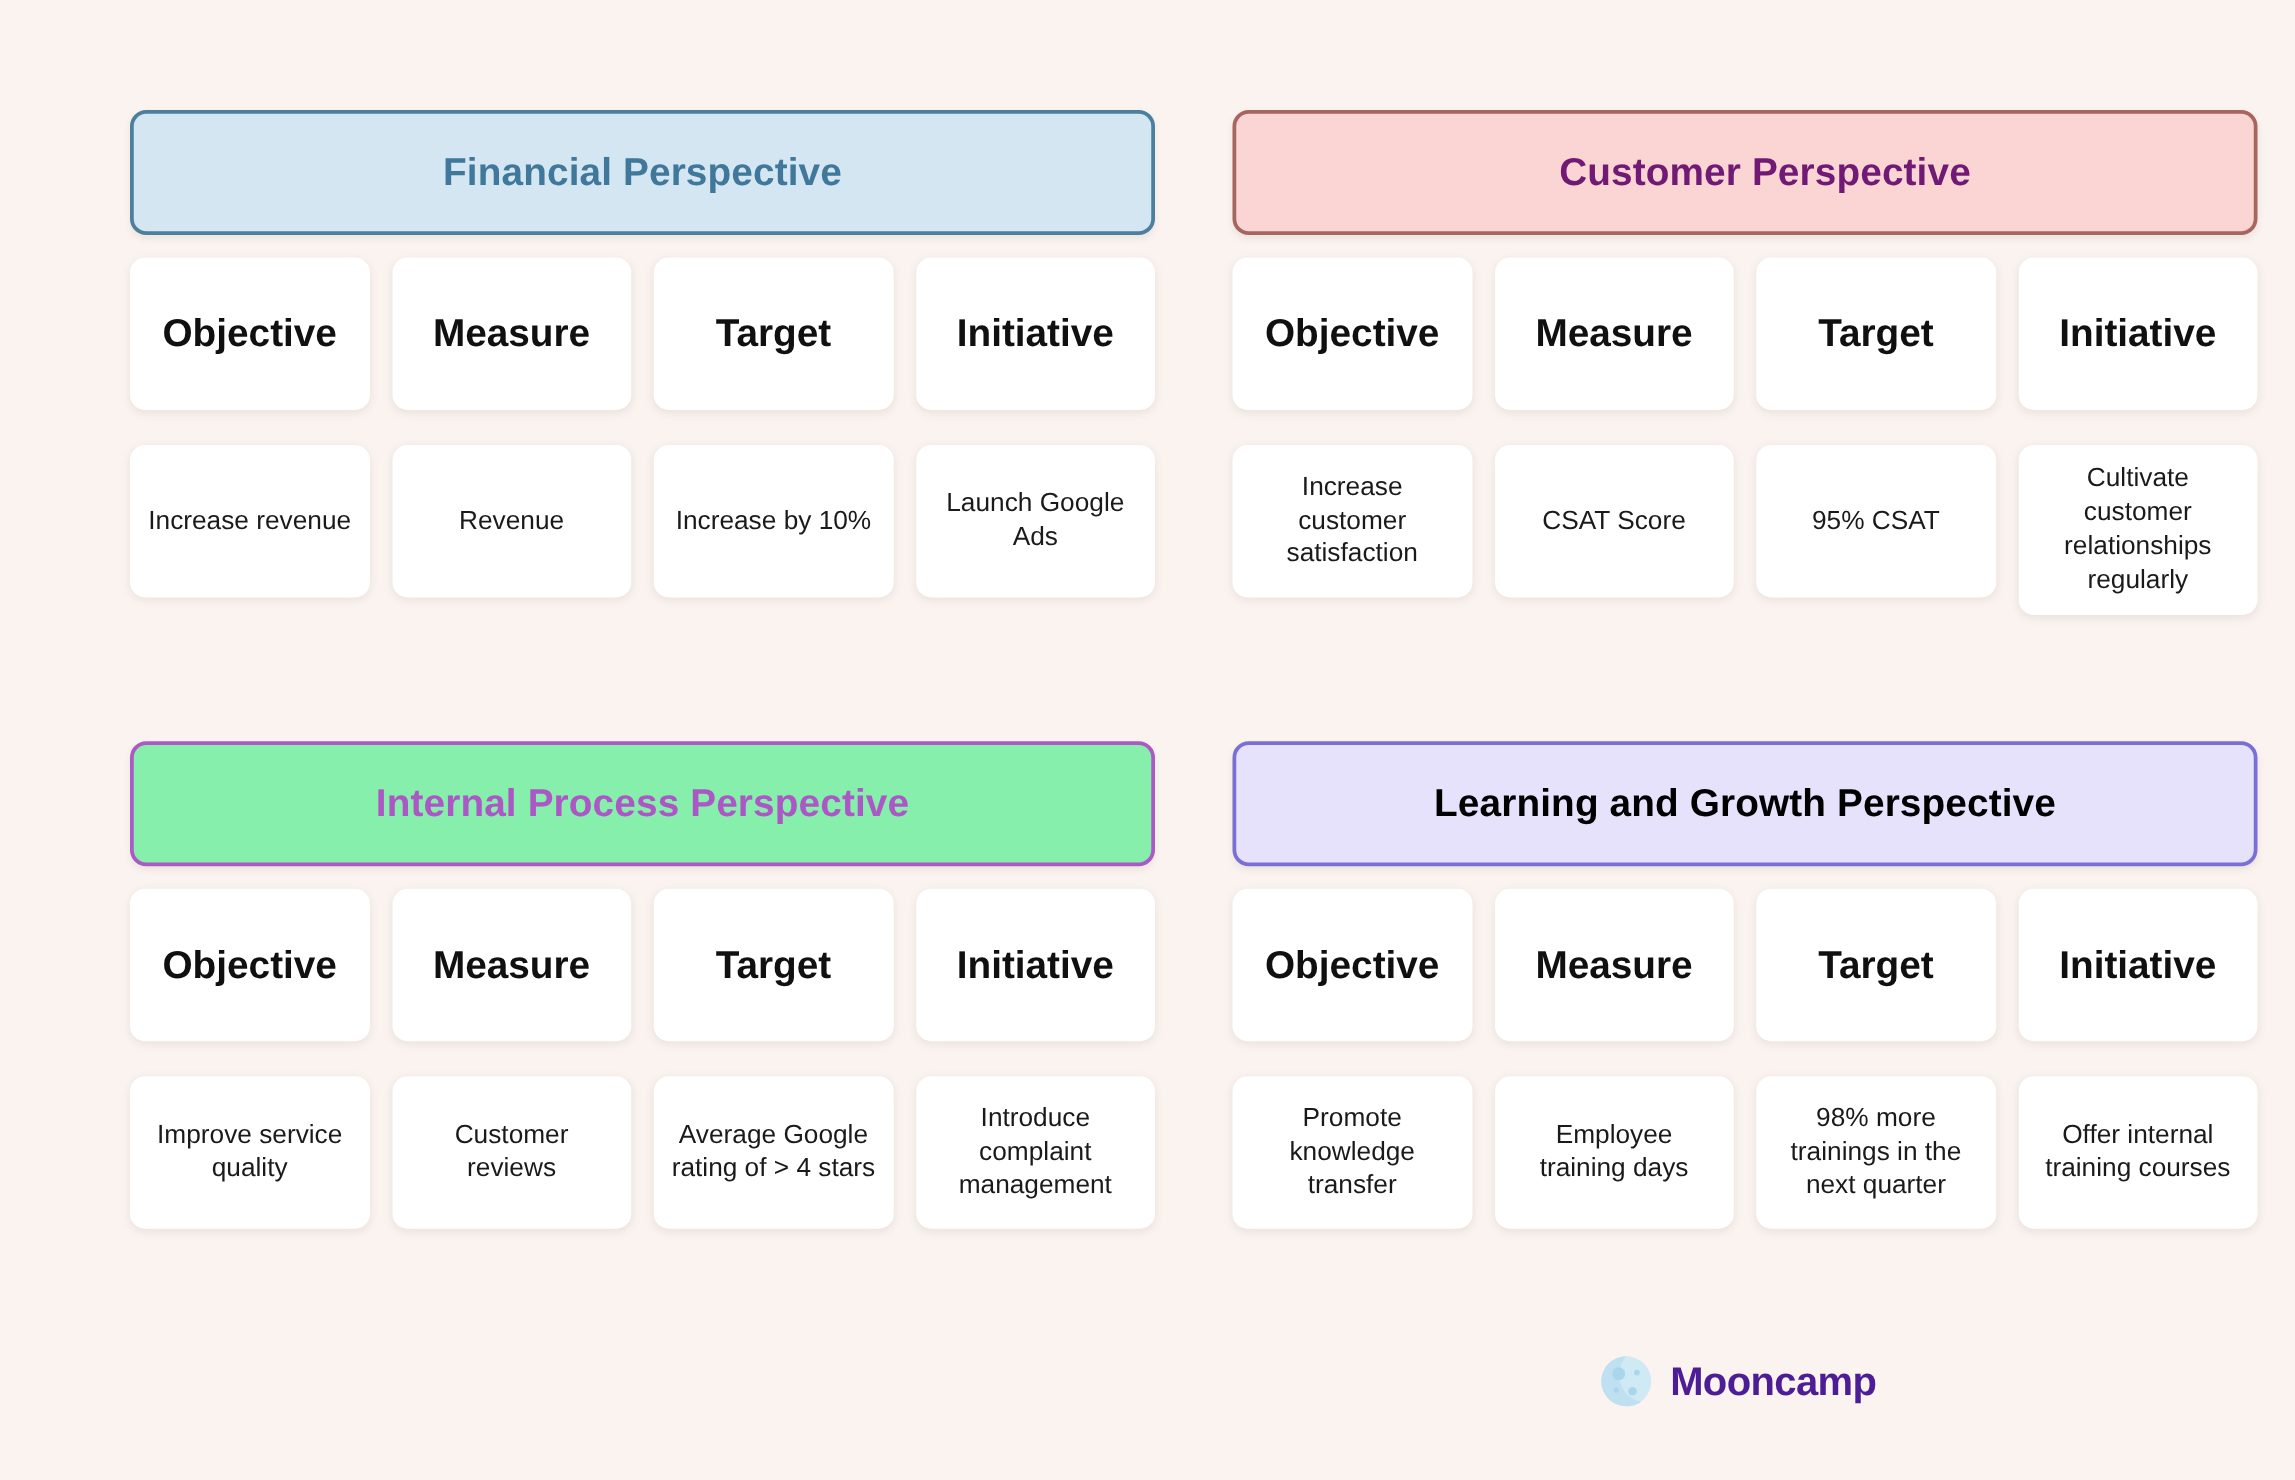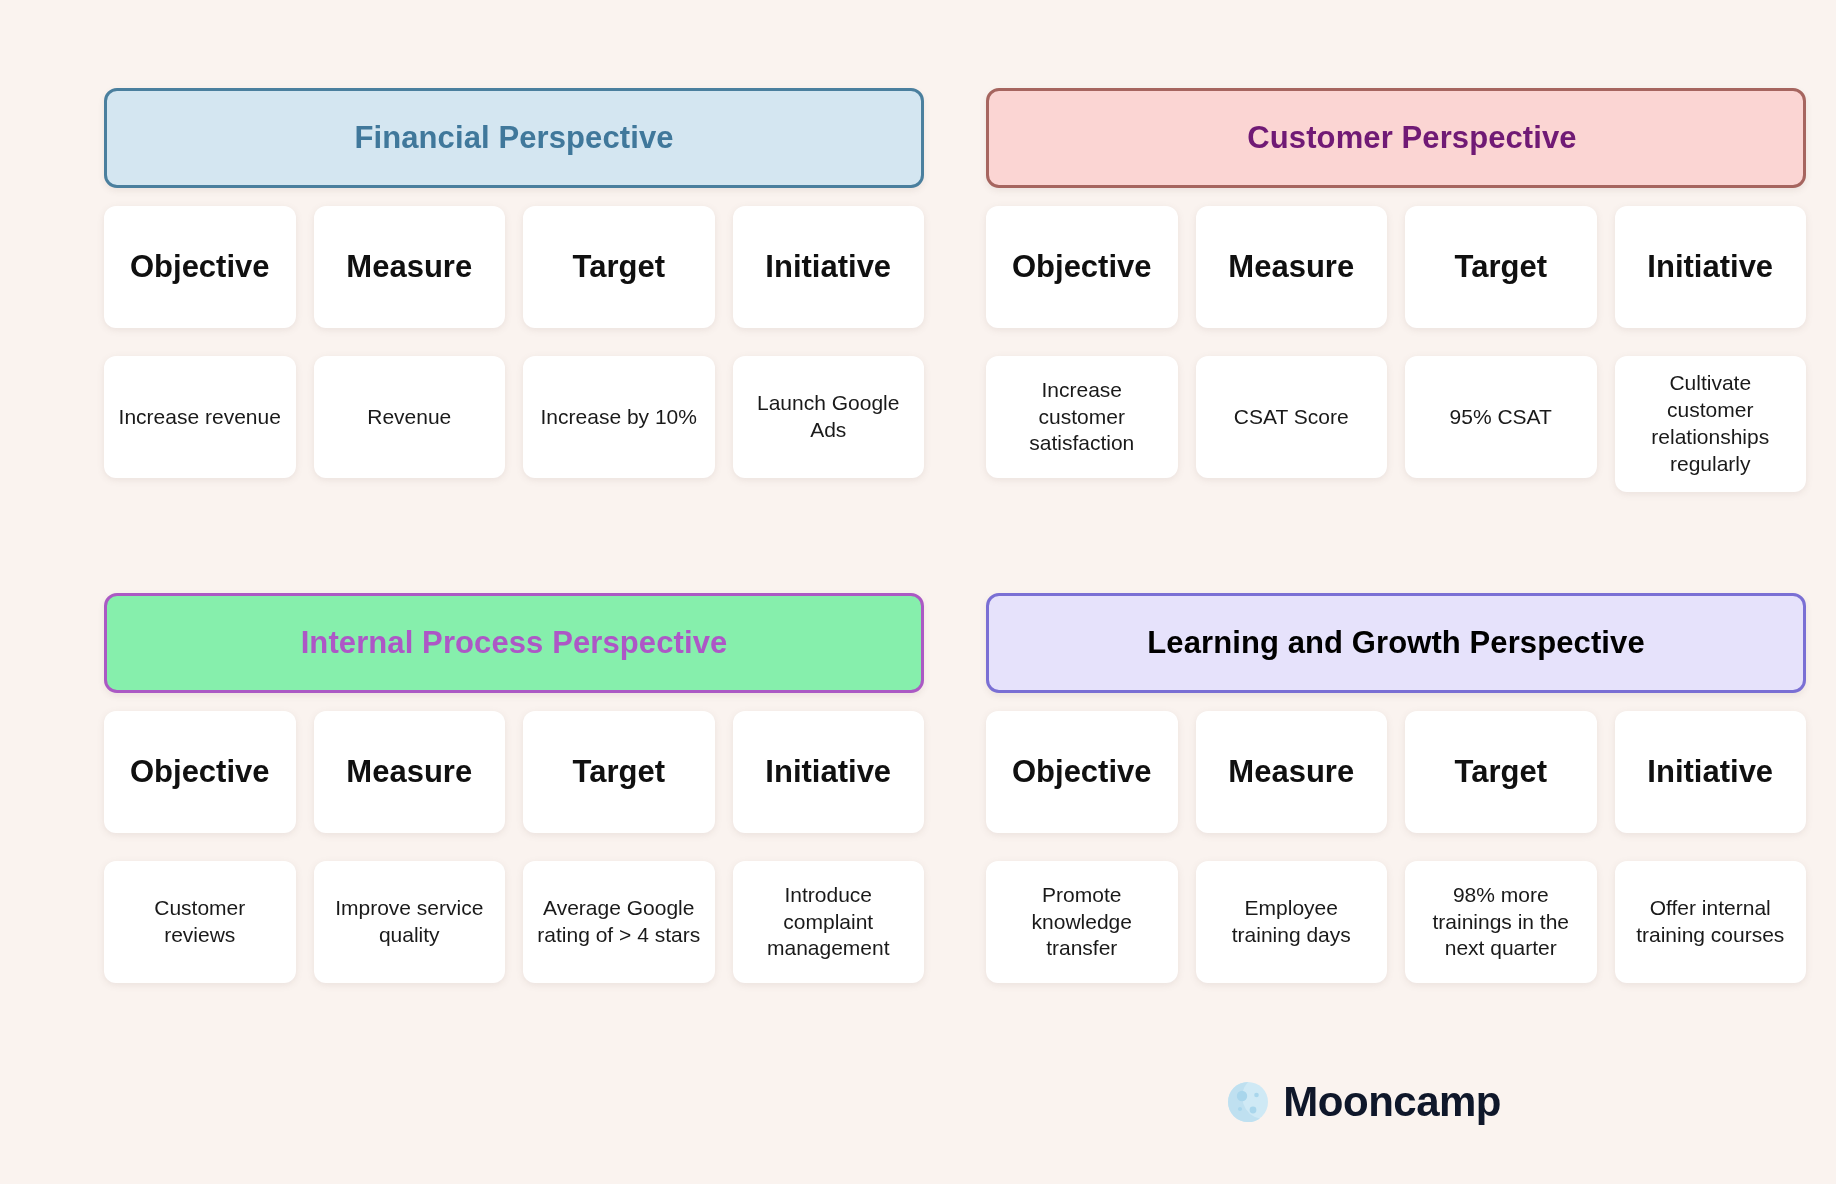--- a/index.html
+++ b/index.html
@@ -118,23 +118,23 @@
     display: flex;
     align-items: center;
     gap: 14px;
   }
   .brand-mark {
     width: 42px;
     height: 42px;
     flex: 0 0 42px;
   }
   .brand-name {
-    font-size: 42px;
+    font-size: 32px;
     font-weight: bold;
-    color: #0f172a;
+    color: #4c1d95;
     letter-spacing: -0.5px;
   }
 </style>
 </head>
 <body>
 
 <div class="board">
 
   <div class="quadrant theme-financial">
     <div class="perspective-header">Financial Perspective</div>
@@ -170,22 +170,22 @@
 
   <div class="quadrant theme-internal">
     <div class="perspective-header">Internal Process Perspective</div>
     <div class="columns-row">
       <div class="head-card">Objective</div>
       <div class="head-card">Measure</div>
       <div class="head-card">Target</div>
       <div class="head-card">Initiative</div>
     </div>
     <div class="body-row">
+      <div class="value-card">Improve service quality</div>
       <div class="value-card">Customer reviews</div>
-      <div class="value-card">Improve service quality</div>
       <div class="value-card">Average Google rating of &gt; 4 stars</div>
       <div class="value-card">Introduce complaint management</div>
     </div>
   </div>
 
   <div class="quadrant theme-learning">
     <div class="perspective-header">Learning and Growth Perspective</div>
     <div class="columns-row">
       <div class="head-card">Objective</div>
       <div class="head-card">Measure</div>

